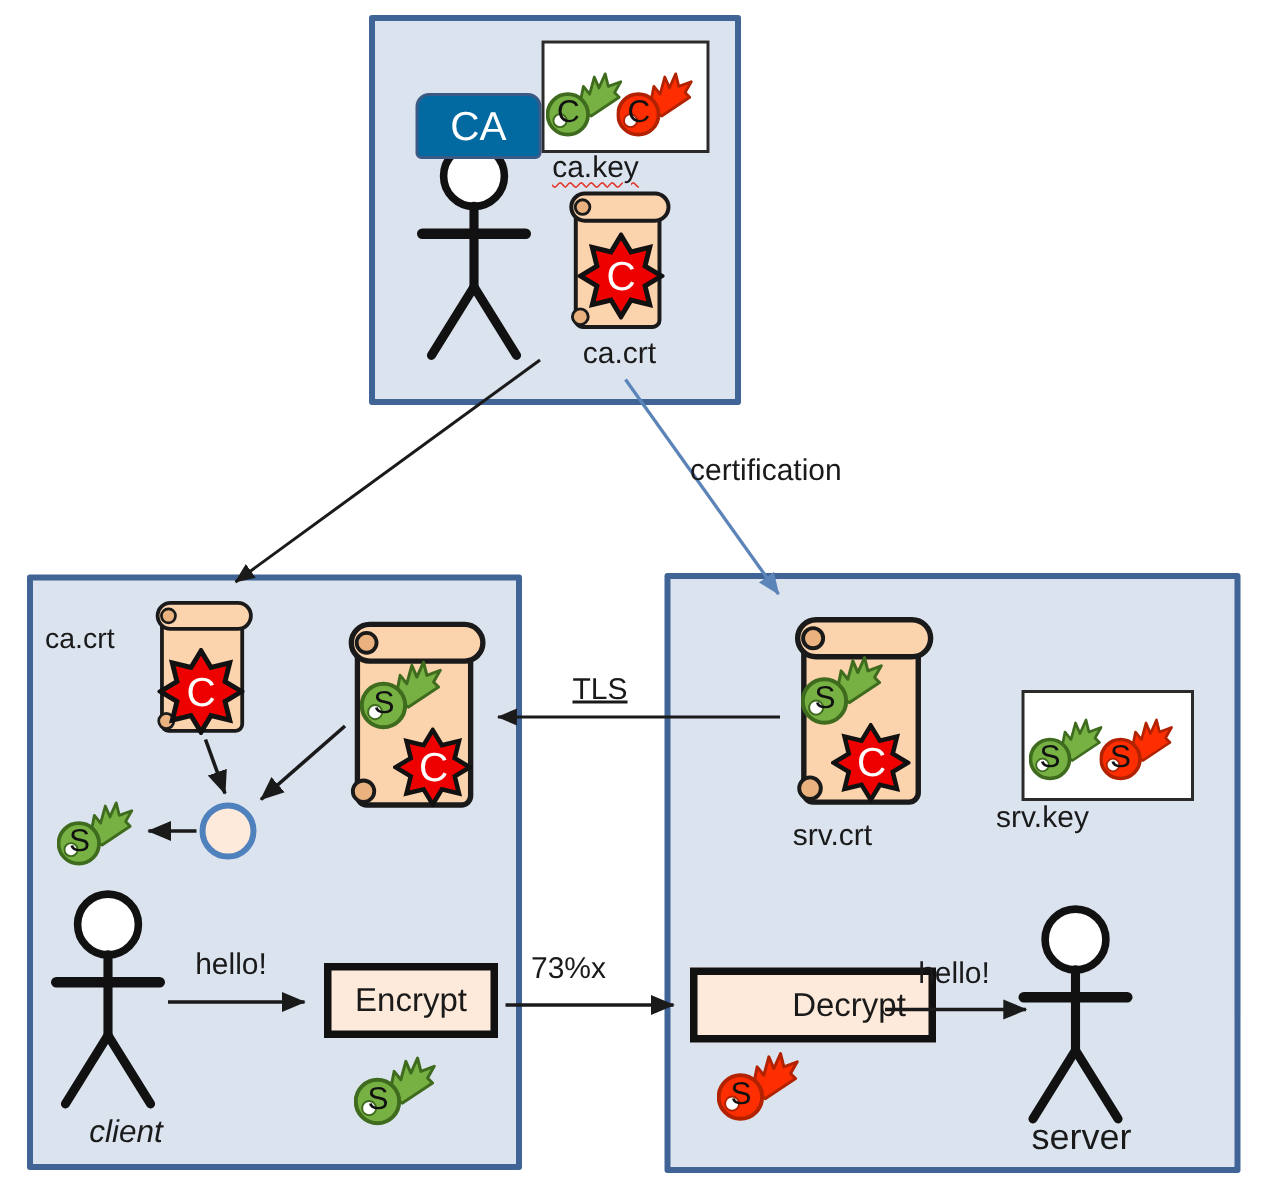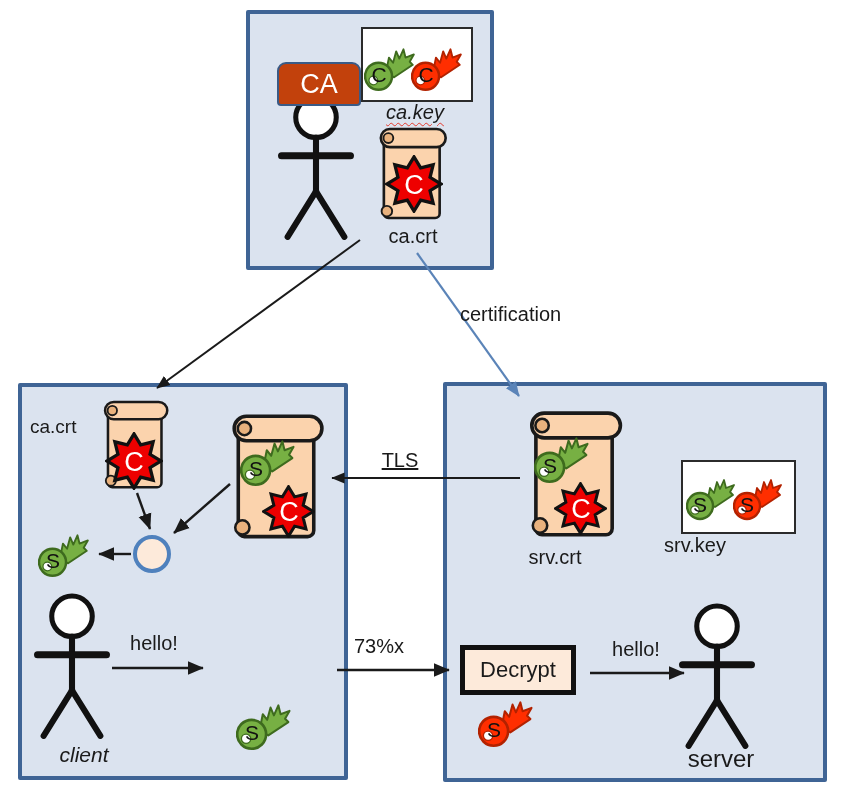--- a/index.html
+++ b/index.html
@@ -6,21 +6,21 @@
   #stage{
     position:relative;width:848px;height:795px;background:#ffffff;
     font-family:"Liberation Sans",sans-serif;color:#1a1a1a;overflow:hidden;
   }
   .box{position:absolute;background:#dbe3ef;border:4px solid #3f6495;border-radius:2px;z-index:1;}
   .whitebox{position:absolute;background:#ffffff;border:2px solid #2b2b2b;z-index:2;}
   .panel{position:absolute;background:#fdeada;border:5px solid #111;z-index:2;
          display:flex;align-items:center;justify-content:center;font-size:22px;}
   .circle-node{position:absolute;width:38px;height:38px;border-radius:50%;
                background:#fdeada;border:4px solid #4f81bd;box-sizing:border-box;z-index:2;}
-  .hat{position:absolute;left:277px;top:62px;width:80px;height:40px;background:#c2410c;
+  .hat{position:absolute;left:277px;top:62px;width:80px;height:40px;background:#0369a1;
        border:2px solid #3a5a85;border-radius:9px 9px 4px 4px;z-index:6;
        display:flex;align-items:center;justify-content:center;color:#fff;font-size:27px;}
   svg.overlay{position:absolute;left:0;top:0;z-index:4;pointer-events:none;}
   .lbl{position:absolute;font-size:20px;white-space:nowrap;z-index:6;}
   .lbl.c{text-align:center;}
   .wavy{text-decoration-line:underline;text-decoration-style:wavy;
         text-decoration-color:#e23a2e;text-decoration-thickness:1px;text-underline-offset:3px;}
   .starletter{position:absolute;color:#fff;font-size:27px;z-index:6;
               transform:translate(-50%,-53%);}
   .keyletter{position:absolute;color:#111;font-size:21px;z-index:6;
@@ -31,21 +31,24 @@
 
 <div id="stage">
 
   <div class="box" style="left:246px;top:10px;width:240px;height:252px;"></div>
   <div class="box" style="left:18px;top:383px;width:322px;height:389px;"></div>
   <div class="box" style="left:443px;top:382px;width:376px;height:392px;"></div>
 
   <div class="whitebox" style="left:361px;top:27px;width:108px;height:71px;"></div>
   <div class="whitebox" style="left:681px;top:460px;width:111px;height:70px;"></div>
 
-  <div class="panel" style="left:460px;top:645px;width:106px;height:40px;">
+  <div class="panel" style="left:216px;top:642px;width:106px;height:40px;">
+    <span>Encrypt</span>
+  </div>
+  <div class="panel" style="left:460px;top:645px;width:106px;height:40px;padding-left:48px;">
     <span>Decrypt</span>
   </div>
 
   <div class="circle-node" style="left:133px;top:535px;"></div>
 
   <svg class="overlay" width="848" height="795" viewBox="0 0 848 795">
     <defs>
       <marker id="mk" viewBox="0 0 10 10" refX="9" refY="5" markerWidth="7" markerHeight="7" orient="auto-start-reverse">
         <path d="M0,1 L9.5,5 L0,9 Z" fill="#1a1a1a"></path>
       </marker>
@@ -119,21 +122,21 @@
     <line x1="131" y1="554" x2="99" y2="554" stroke="#1a1a1a" stroke-width="2.4" marker-end="url(#mk)"></line>
     <line x1="112" y1="668" x2="203" y2="668" stroke="#1a1a1a" stroke-width="2.4" marker-end="url(#mk)"></line>
     <line x1="337" y1="670" x2="449" y2="670" stroke="#1a1a1a" stroke-width="2.4" marker-end="url(#mk)"></line>
     <line x1="590" y1="673" x2="684" y2="673" stroke="#1a1a1a" stroke-width="2.4" marker-end="url(#mk)"></line>
   </svg>
 
   <div class="hat">
     <span>CA</span>
   </div>
 
-  <div class="lbl c" style="left:361px;top:101px;width:108px;font-style:italic;"><span class="wavy">ca.key</span></div>
+  <div class="lbl c" style="left:343px;top:101px;width:108px;"><span class="wavy">ca.key</span></div>
   <div class="lbl c" style="left:368px;top:225px;width:90px;">ca.crt</div>
   <div class="lbl" style="left:460px;top:303px;">certification</div>
   <div class="lbl" style="left:30px;top:416px;font-size:19px;">ca.crt</div>
   <div class="lbl c" style="left:368px;top:449px;width:64px;text-decoration:underline;">TLS</div>
   <div class="lbl c" style="left:108px;top:632px;width:92px;">hello!</div>
   <div class="lbl c" style="left:340px;top:635px;width:78px;">73%x</div>
   <div class="lbl c" style="left:590px;top:638px;width:92px;">hello!</div>
   <div class="lbl c" style="left:508px;top:546px;width:94px;">srv.crt</div>
   <div class="lbl c" style="left:645px;top:534px;width:100px;">srv.key</div>
   <div class="lbl c" style="left:39px;top:743px;width:90px;font-size:21px;font-style:italic;">client</div>

